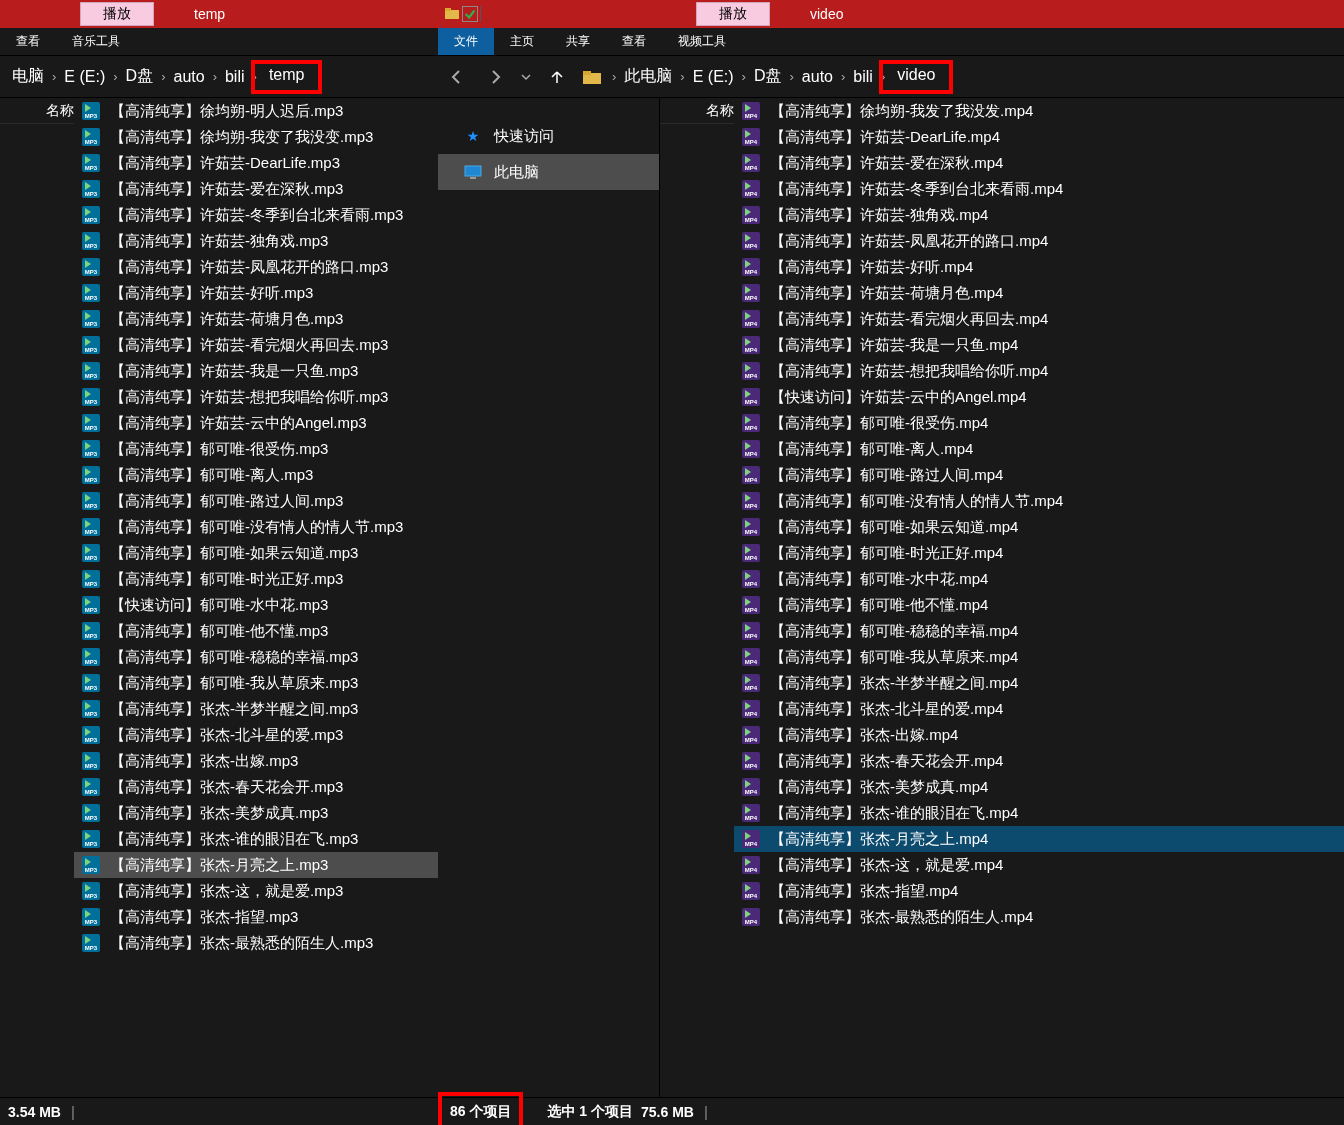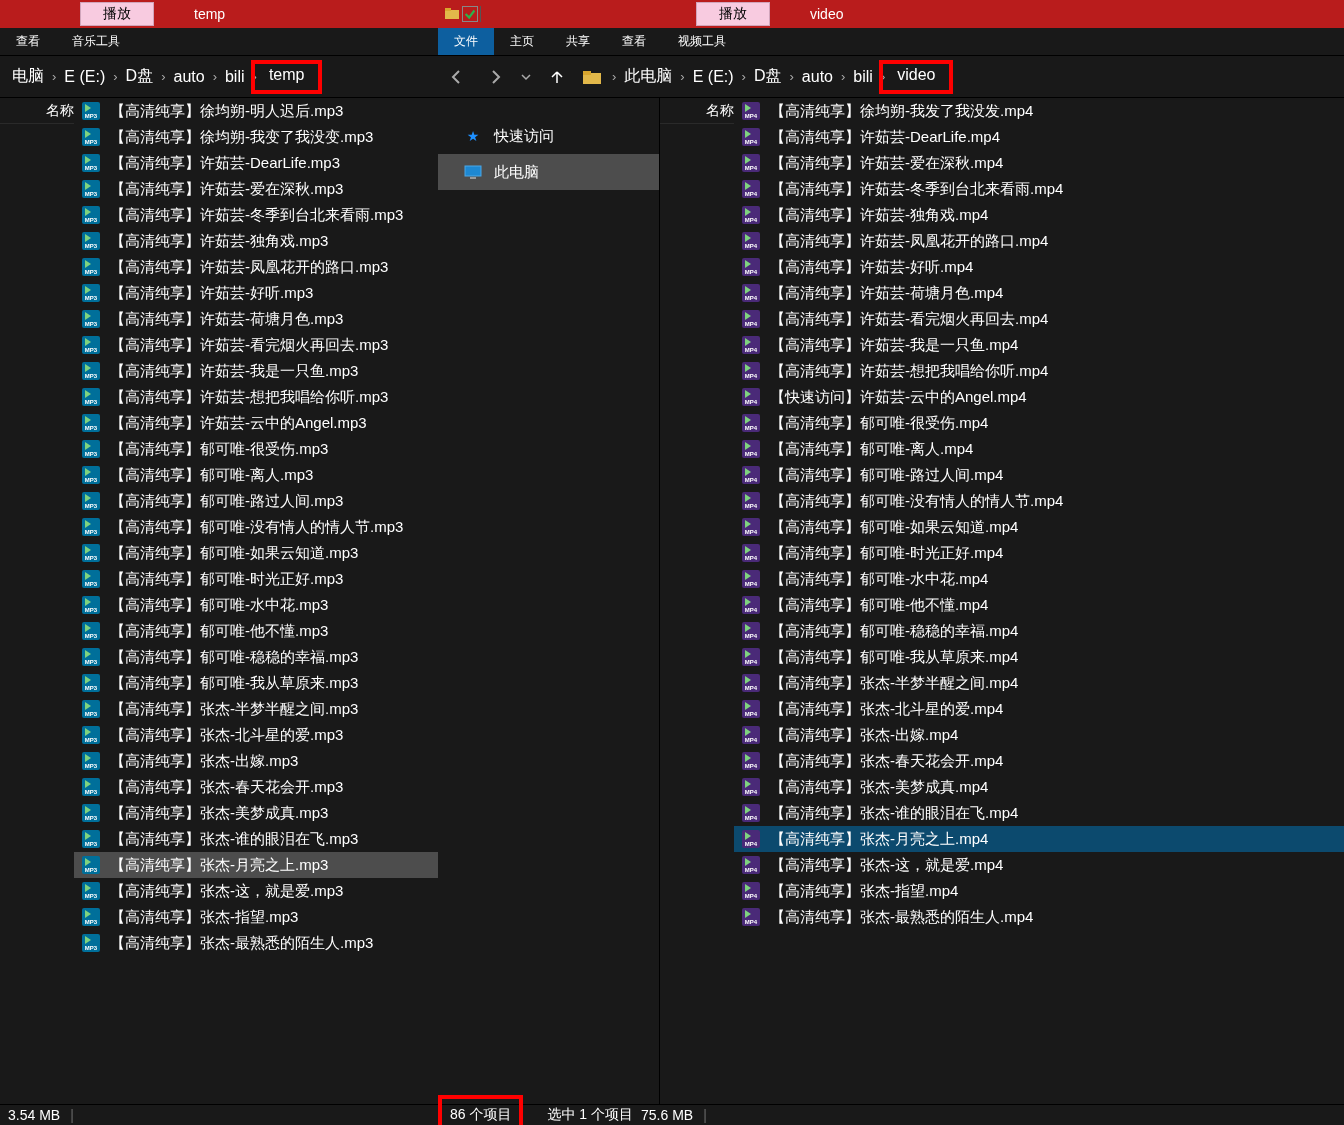--- a/index.html
+++ b/index.html
@@ -187,28 +187,29 @@
   }
   .file-icon .tag {
     position:absolute; bottom:0; left:0; right:0;
     font-size:6px; color:#fff; text-align:center;
     line-height:7px;
     font-weight:bold;
   }
 
   
   .statusbar {
-    height: 21px;
+    height: 28px;
     background: #191919;
     border-top: 1px solid #000;
     display: flex;
     align-items: center;
     color: #fff;
     font-size: 14px;
     position: relative;
+    font-weight: bold;
   }
   .status-left-size { margin-left: 8px; }
   .status-sep { color:#666; margin: 0 10px; }
   .status-red {
     position: absolute;
     right: 0;
     bottom: 0;
     border: 4px solid #ff0000;
     height: 40px;
     padding: 0 8px;
@@ -415,21 +416,21 @@
               <span class="tag">MP3</span>
             </span>
             <span>【高清纯享】郁可唯-时光正好.mp3</span>
           </div>
           <div class="file-row">
             <span class="file-icon mp3">
               <span class="bg"></span>
               <span class="play"></span>
               <span class="tag">MP3</span>
             </span>
-            <span>【高清纯享】郁可唯-水中花.mp3</span>
+            <span>【快速访问】郁可唯-水中花.mp3</span>
           </div>
           <div class="file-row">
             <span class="file-icon mp3">
               <span class="bg"></span>
               <span class="play"></span>
               <span class="tag">MP3</span>
             </span>
             <span>【高清纯享】郁可唯-他不懂.mp3</span>
           </div>
           <div class="file-row">

